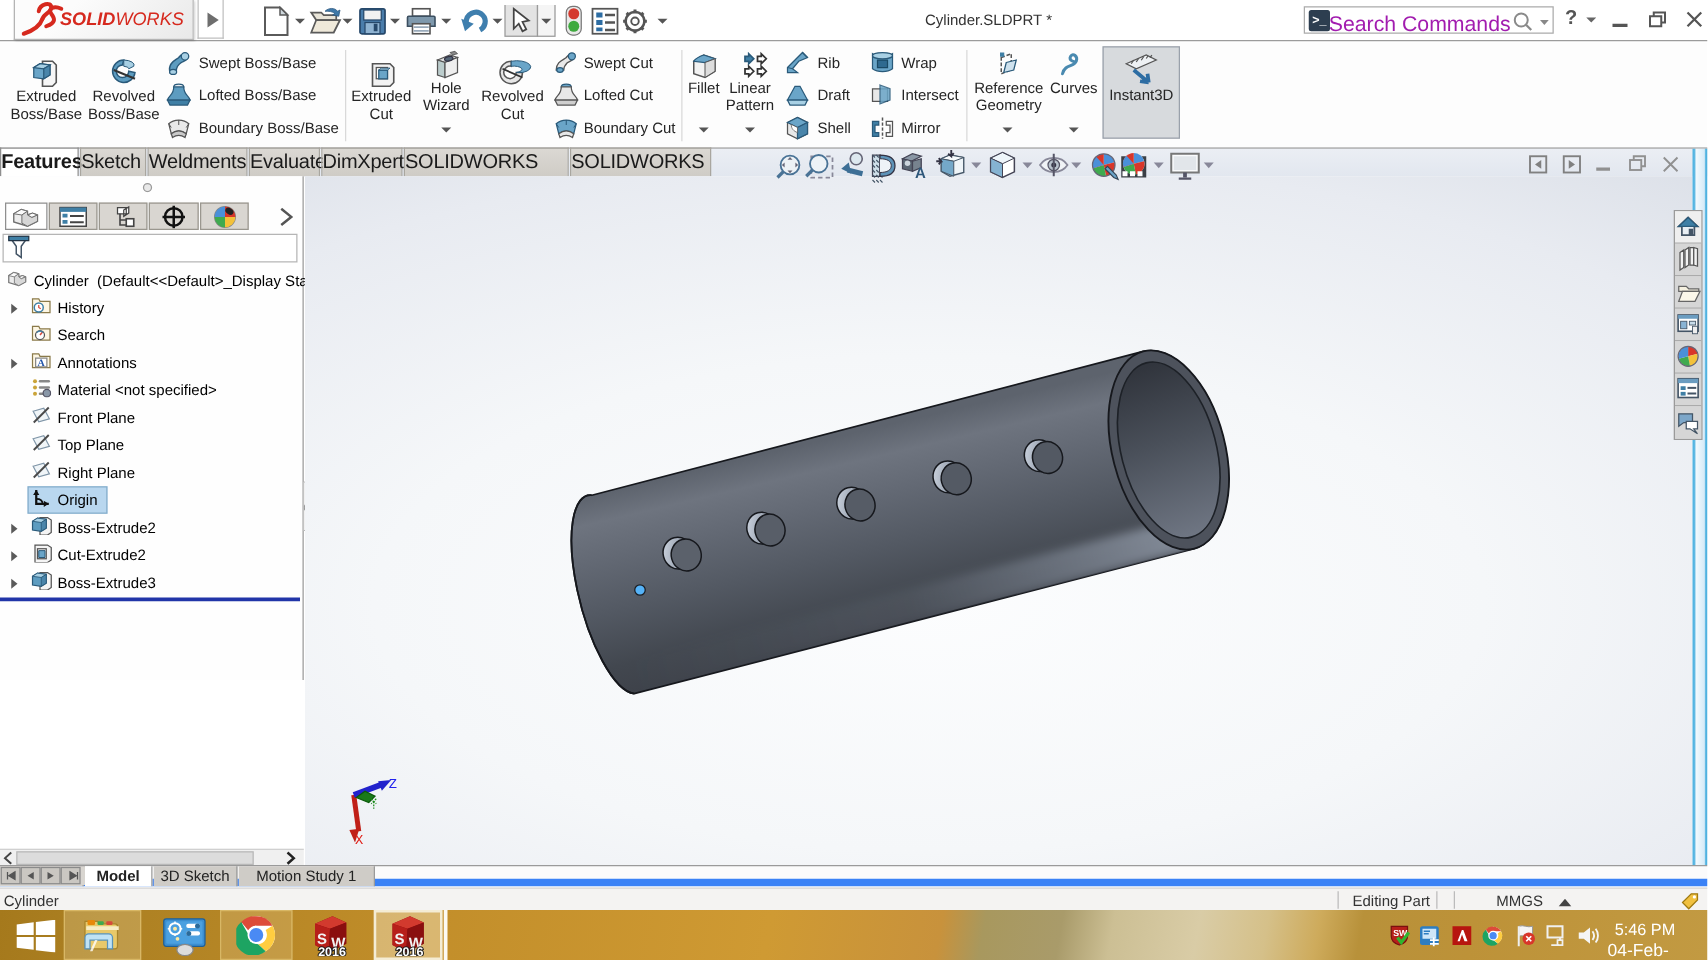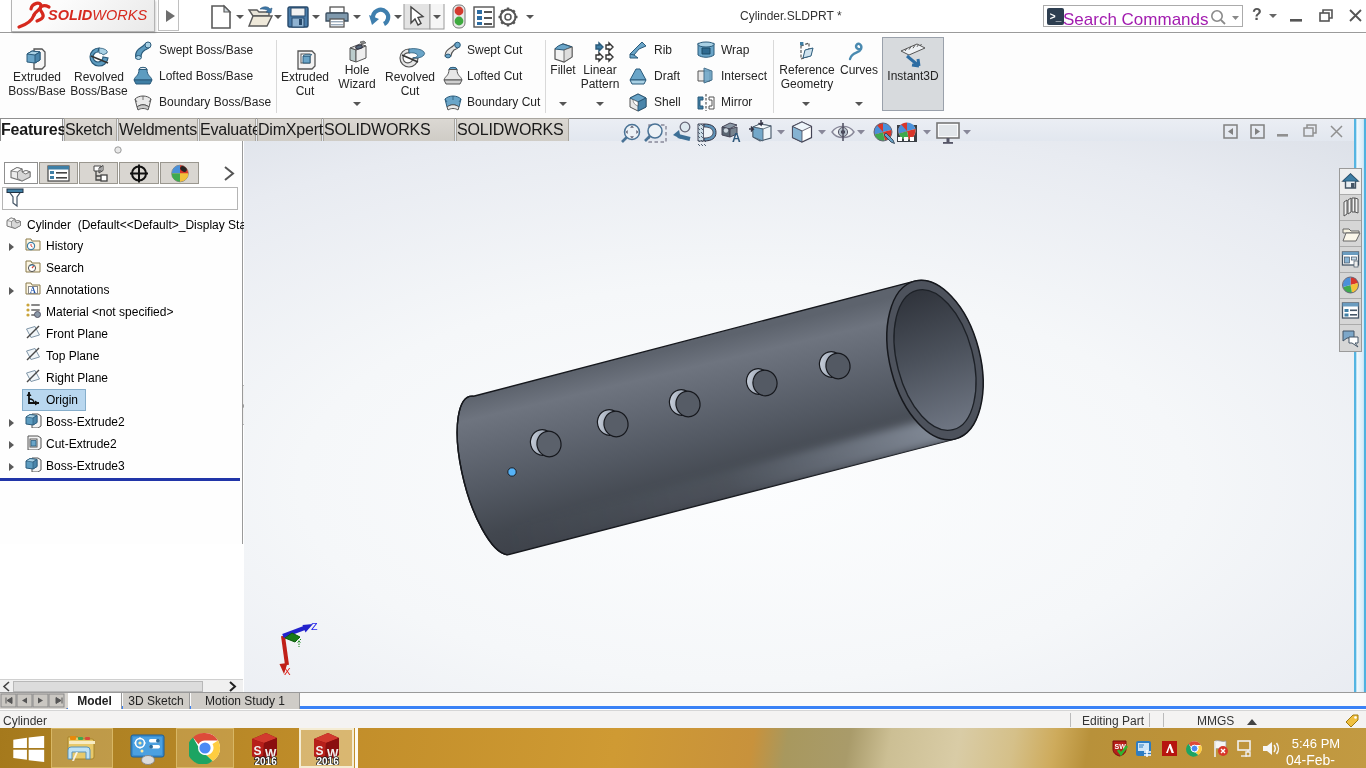--- a/index.html
+++ b/index.html
@@ -35,21 +35,21 @@
 .arr{position:absolute;width:0;height:0;border-top:4px solid transparent;border-bottom:4px solid transparent;border-left:5px solid #5a5a5a}
 
 #viewport{position:absolute;left:244px;top:141px;width:1110px;height:551px;background:radial-gradient(100% 90% at 45% 62%,#fcfdfe 0%,#f5f7f9 40%,#e8ebf1 72%,#d5dae3 100%)}
 
 #taskstrip{position:absolute;left:1354px;top:119px;width:12px;height:573px;background:linear-gradient(90deg,#55b5e2 0,#55b5e2 1.5px,#f2f9fd 3px,#d8ecf8 9px,#bfe0f2 10px,#4fb2e0 10.5px,#4fb2e0 12px)}
 #taskicons{position:absolute;left:1339px;top:168px;width:23px;background:#dcdcdc;border:1px solid #9a9a9a}
 .ticon{width:21px;height:26px;border-bottom:1px solid #ababab;position:relative;background:#d6d6d6}
 .ticon:first-child{background:#efefef}
 
 #hscroll{position:absolute;left:0;top:679px;width:243px;height:13px;background:#f0f0f0;border-top:1px solid #d0d0d0}
-#modeltabs{position:absolute;left:0;top:692px;width:1366px;height:17px;background:#fbfbfb;border-top:1px solid #9a9a9a;border-bottom:3px solid #3b82f6}
+#modeltabs{position:absolute;left:0;top:692px;width:1366px;height:17px;background:#fbfbfb;border-top:1px solid #9a9a9a;border-bottom:6px solid #3b82f6}
 .mtab{position:absolute;top:0;height:16px;background:#cfccc7;border-right:1px solid #9a9a9a;font-size:12px;text-align:center;line-height:16px;color:#222}
 .mtab.active{background:#fff;font-weight:bold}
 #statusbar{position:absolute;left:0;top:710px;width:1366px;height:18px;background:#f4f3f2;border-top:1px solid #d5d5d5;font-size:12px;color:#333}
 
 #taskbar{position:absolute;left:0;top:728px;width:1366px;height:40px;background:linear-gradient(100deg,#a5791c 0%,#ac8022 6%,#c28e2a 25%,#cf9a33 45%,#c8923c 55%,#a8985e 57.5%,#a99b6a 62%,#ccbf94 65%,#d9cca6 70%,#d5c089 74%,#ceab5c 77%,#b8913a 79.5%,#bd9238 86%,#c29a42 100%)}
 </style>
 </head>
 <body>
 
 <div id="titlebar">

